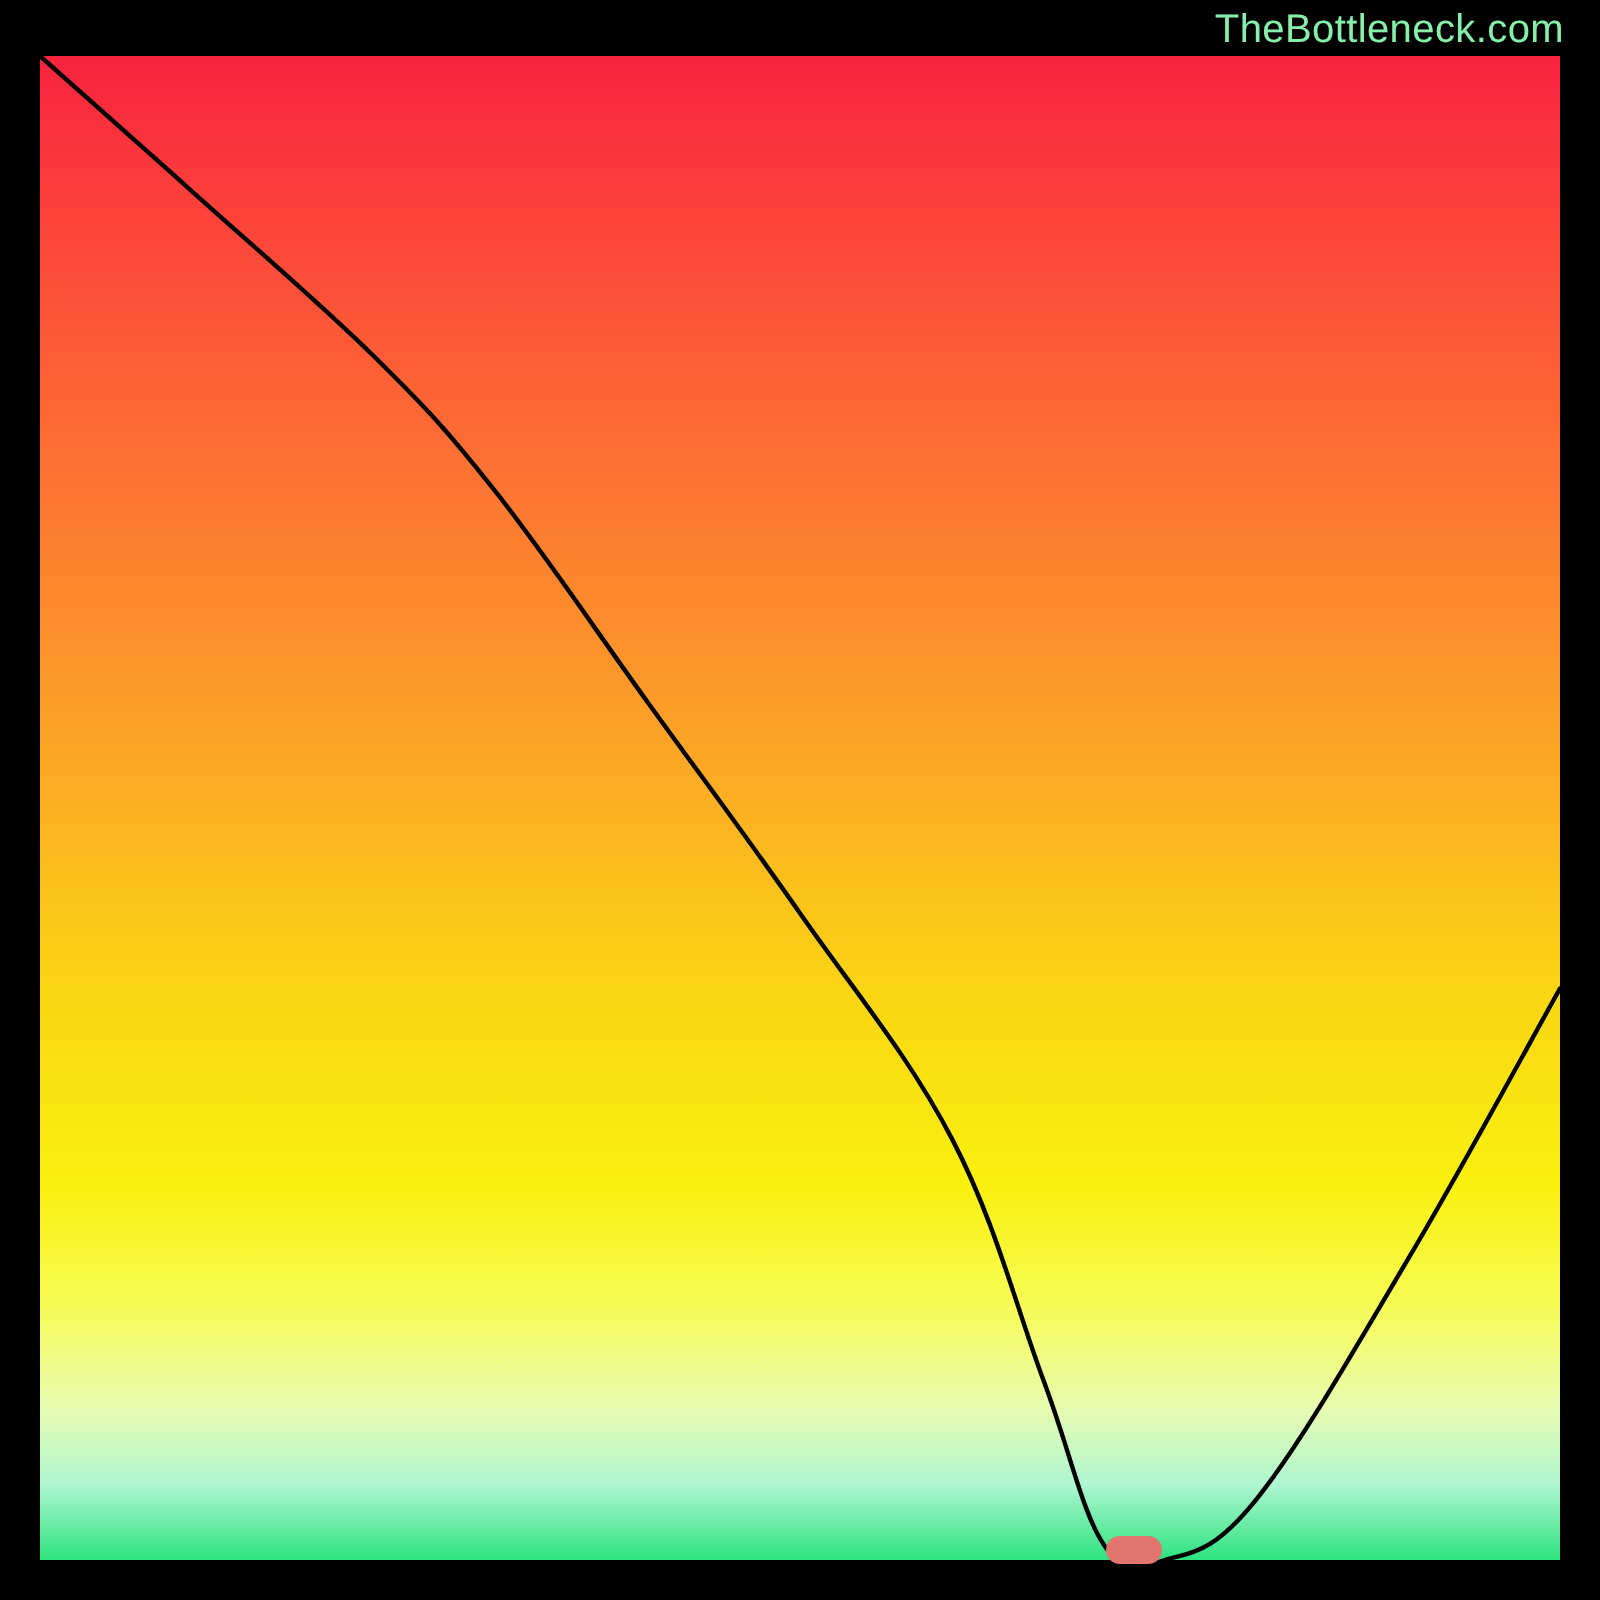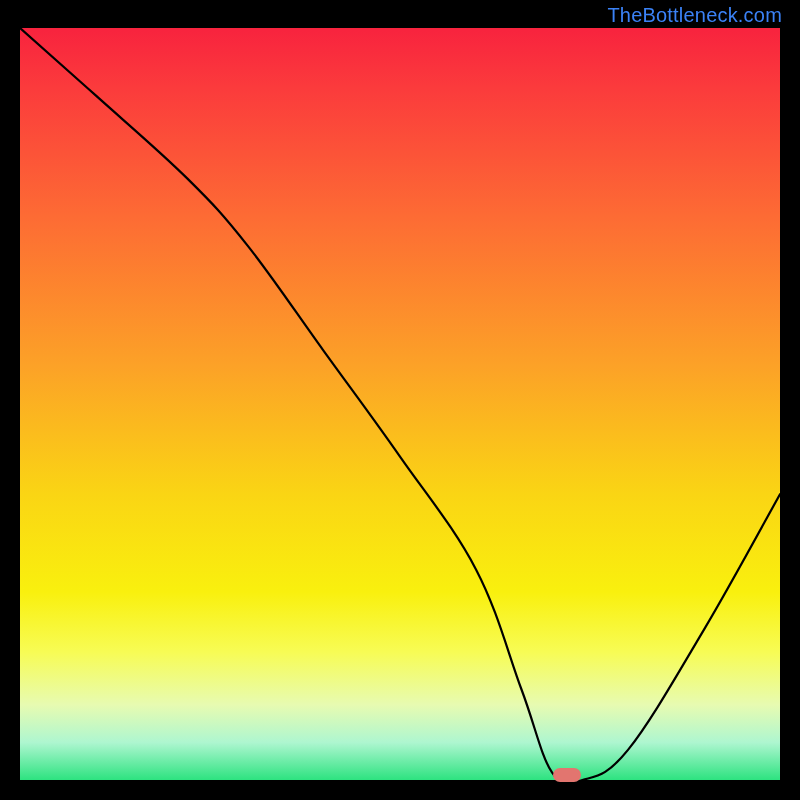--- a/index.html
+++ b/index.html
@@ -8,21 +8,21 @@
     height: 800px;
     background: #000;
     position: relative;
     font-family: Arial, sans-serif;
     overflow: hidden;
   }
   .watermark {
     position: absolute;
     top: 4px;
     right: 18px;
-    color: #3b82f6;
+    color: #86efac;
     font-size: 20px;
     font-weight: 500;
     z-index: 10;
     letter-spacing: 0.2px;
   }
   .plot-area {
     position: absolute;
     left: 20px;
     top: 28px;
     width: 760px;

